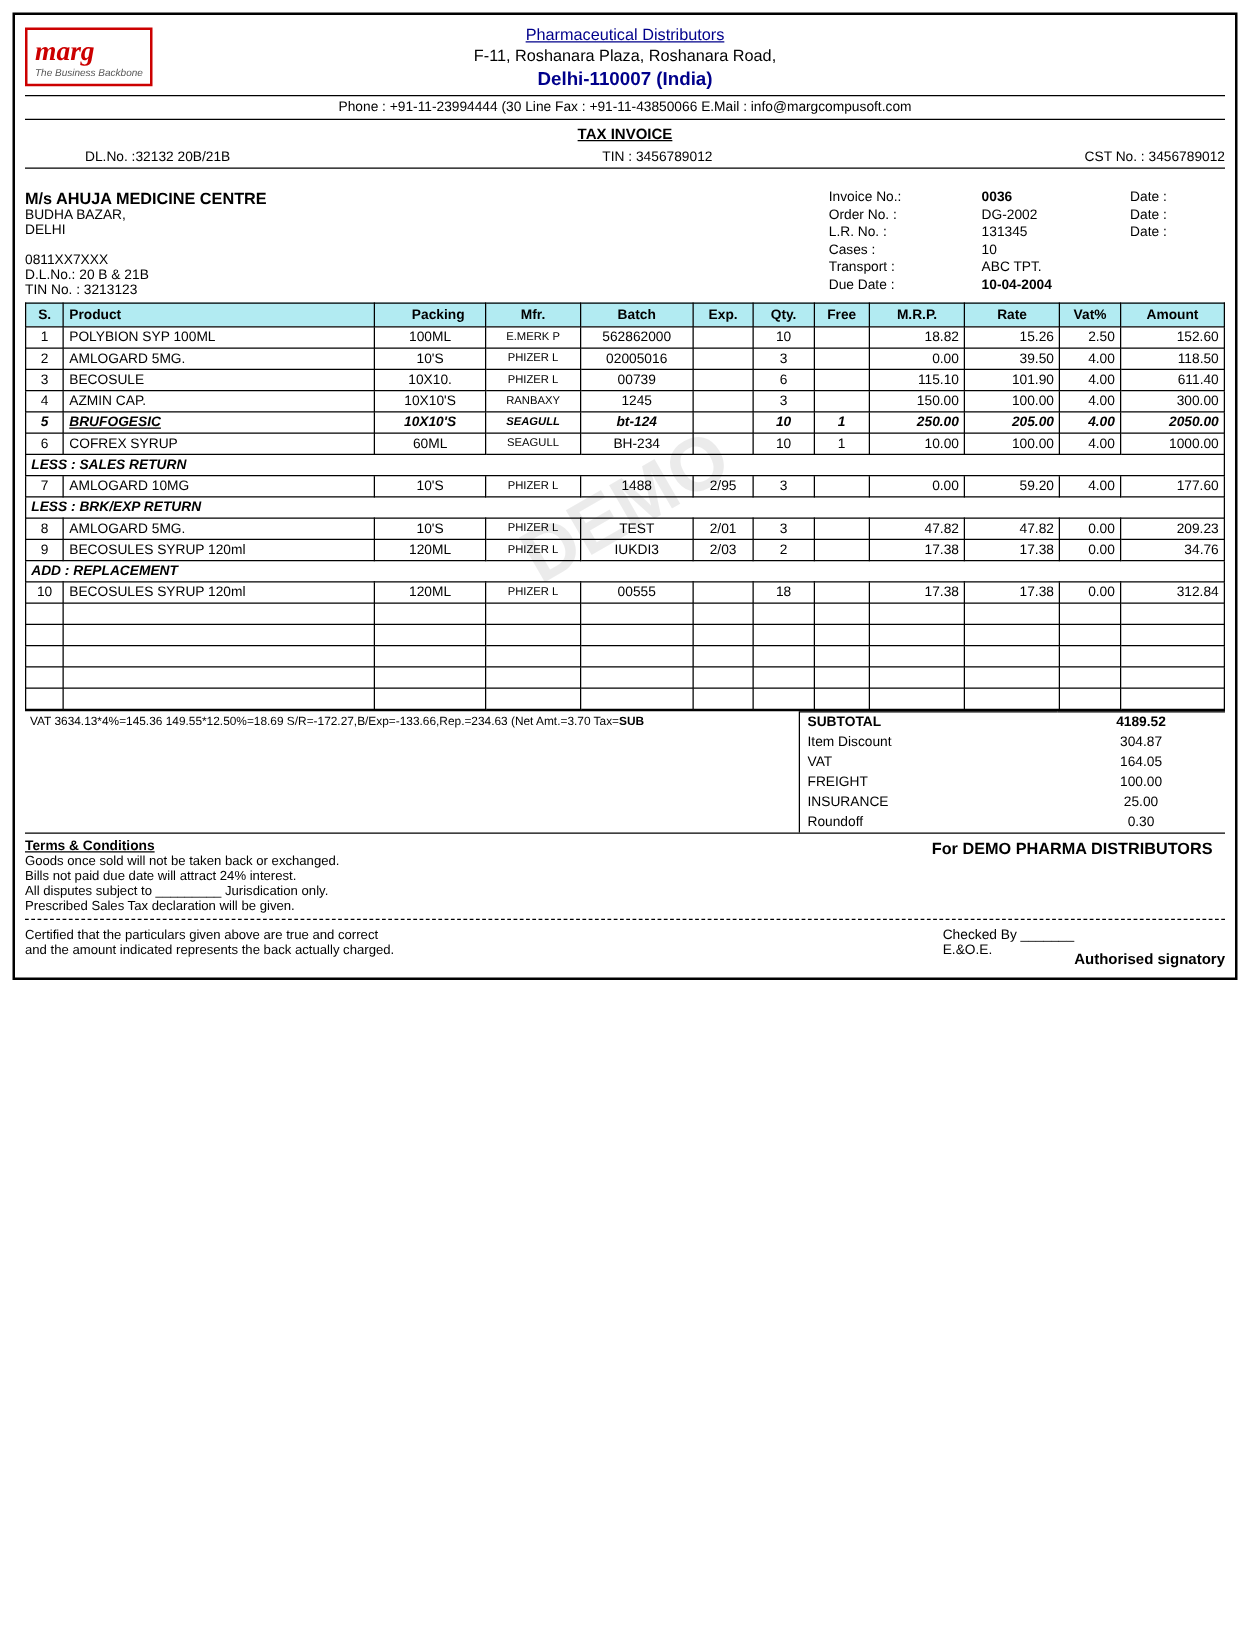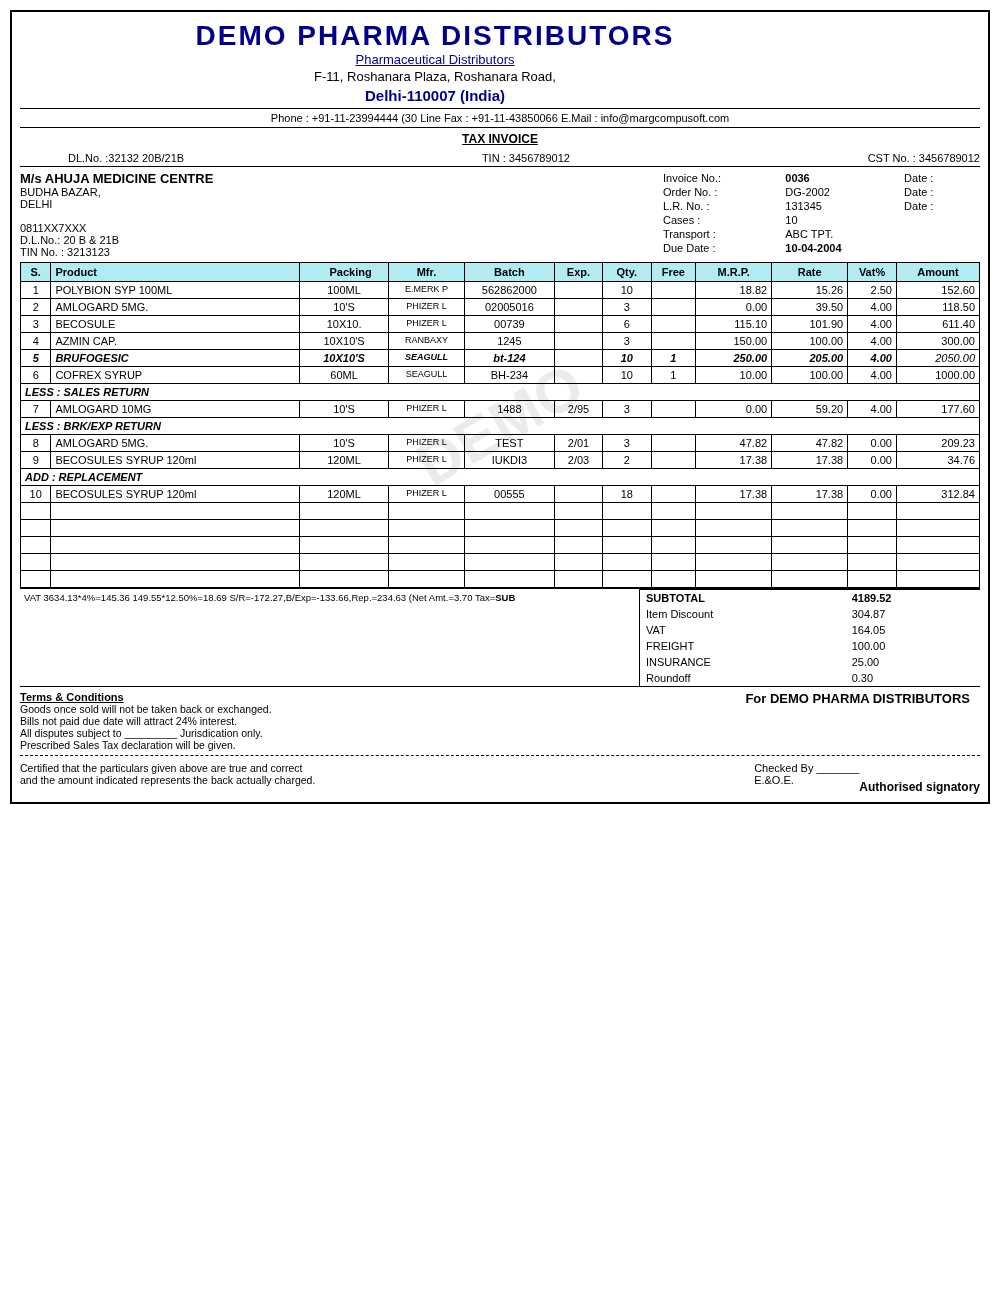--- a/index.html
+++ b/index.html
@@ -77,21 +77,21 @@
       font-weight: bold;
       text-decoration: underline;
       margin-bottom: 6px;
     }
     .dl-tin-row {
       display: flex;
       justify-content: space-between;
       font-size: 11px;
       border-bottom: 1px solid #000;
       padding-bottom: 2px;
-      margin-bottom: 4px;
+      margin-bottom: 16px;
       padding-left: 48px;
     }
     .billing-invoice-row {
       display: flex;
       gap: 10px;
       margin-bottom: 4px;
     }
     .billing-info {
       flex: 1;
     }
@@ -145,21 +145,21 @@
     }
     .totals-table {
       width: 340px;
       border-collapse: collapse;
     }
     .totals-table td {
       padding: 2px 6px;
       font-size: 11px;
     }
     .totals-table td.right {
-      text-align: left;
+      text-align: center;
     }
     .subtotal-row td {
       border-top: 1px solid #000;
       font-weight: bold;
     }
     .terms-section {
       border-top: 1px solid #000;
       padding-top: 4px;
       font-size: 10.5px;
     }
@@ -219,22 +219,27 @@
       font-size: 11px;
       text-align: left;
     }
   </style>
 </head>
 <body>
 
 <div class="invoice-wrapper">
 
   <div class="header">
+    <div class="logo-area">
+      <div class="logo-box">
+        <div class="logo-marg">marg</div>
+        <div style="font-size:8px; font-style:italic; color:#555;">The Business Backbone</div>
+      </div>
+    </div>
     <div class="company-center">
-      <div class="company-name">DEMO  PHARMA  DISTRIBUTORS</div>
       <div class="company-type">Pharmaceutical Distributors</div>
       <div class="company-address">F-11, Roshanara Plaza, Roshanara Road,</div>
       <div class="company-address-bold">Delhi-110007 (India)</div>
     </div>
     <div style="width:130px;"></div>
   </div>
 
   <div class="contact-line">Phone : +91-11-23994444 (30 Line Fax : +91-11-43850066 E.Mail : info@margcompusoft.com</div>
 
   <div class="invoice-title">TAX INVOICE</div>
@@ -364,31 +369,31 @@
             <td class="center"></td>
             <td class="center">3</td>
             <td class="center"></td>
             <td class="right">150.00</td>
             <td class="right">100.00</td>
             <td class="right">4.00</td>
             <td class="right">300.00</td>
           </tr>
           <tr>
             <td class="center" style="font-weight: bold; font-style: italic;">5</td>
-            <td class="" style="font-weight: bold; font-style: italic;">BRUFOGESIC</td>
+            <td class="" style="font-weight: bold; font-style: italic; text-decoration: underline;">BRUFOGESIC</td>
             <td class="center" style="font-weight: bold; font-style: italic;">10X10'S</td>
             <td class="center" style="font-size: 9px; font-weight: bold; font-style: italic;">SEAGULL</td>
             <td class="center" style="font-weight: bold; font-style: italic;">bt-124</td>
             <td class="center" style="font-weight: bold; font-style: italic;"></td>
             <td class="center" style="font-weight: bold; font-style: italic;">10</td>
             <td class="center" style="font-weight: bold; font-style: italic;">1</td>
             <td class="right" style="font-weight: bold; font-style: italic;">250.00</td>
             <td class="right" style="font-weight: bold; font-style: italic;">205.00</td>
             <td class="right" style="font-weight: bold; font-style: italic;">4.00</td>
-            <td class="right" style="font-weight: normal; font-style: italic;">2050.00</td>
+            <td class="right" style="font-weight: bold; font-style: italic;">2050.00</td>
           </tr>
           <tr>
             <td class="center">6</td>
             <td class="">COFREX SYRUP</td>
             <td class="center">60ML</td>
             <td class="center" style="font-size: 9px;">SEAGULL</td>
             <td class="center">BH-234</td>
             <td class="center"></td>
             <td class="center">10</td>
             <td class="center">1</td>

